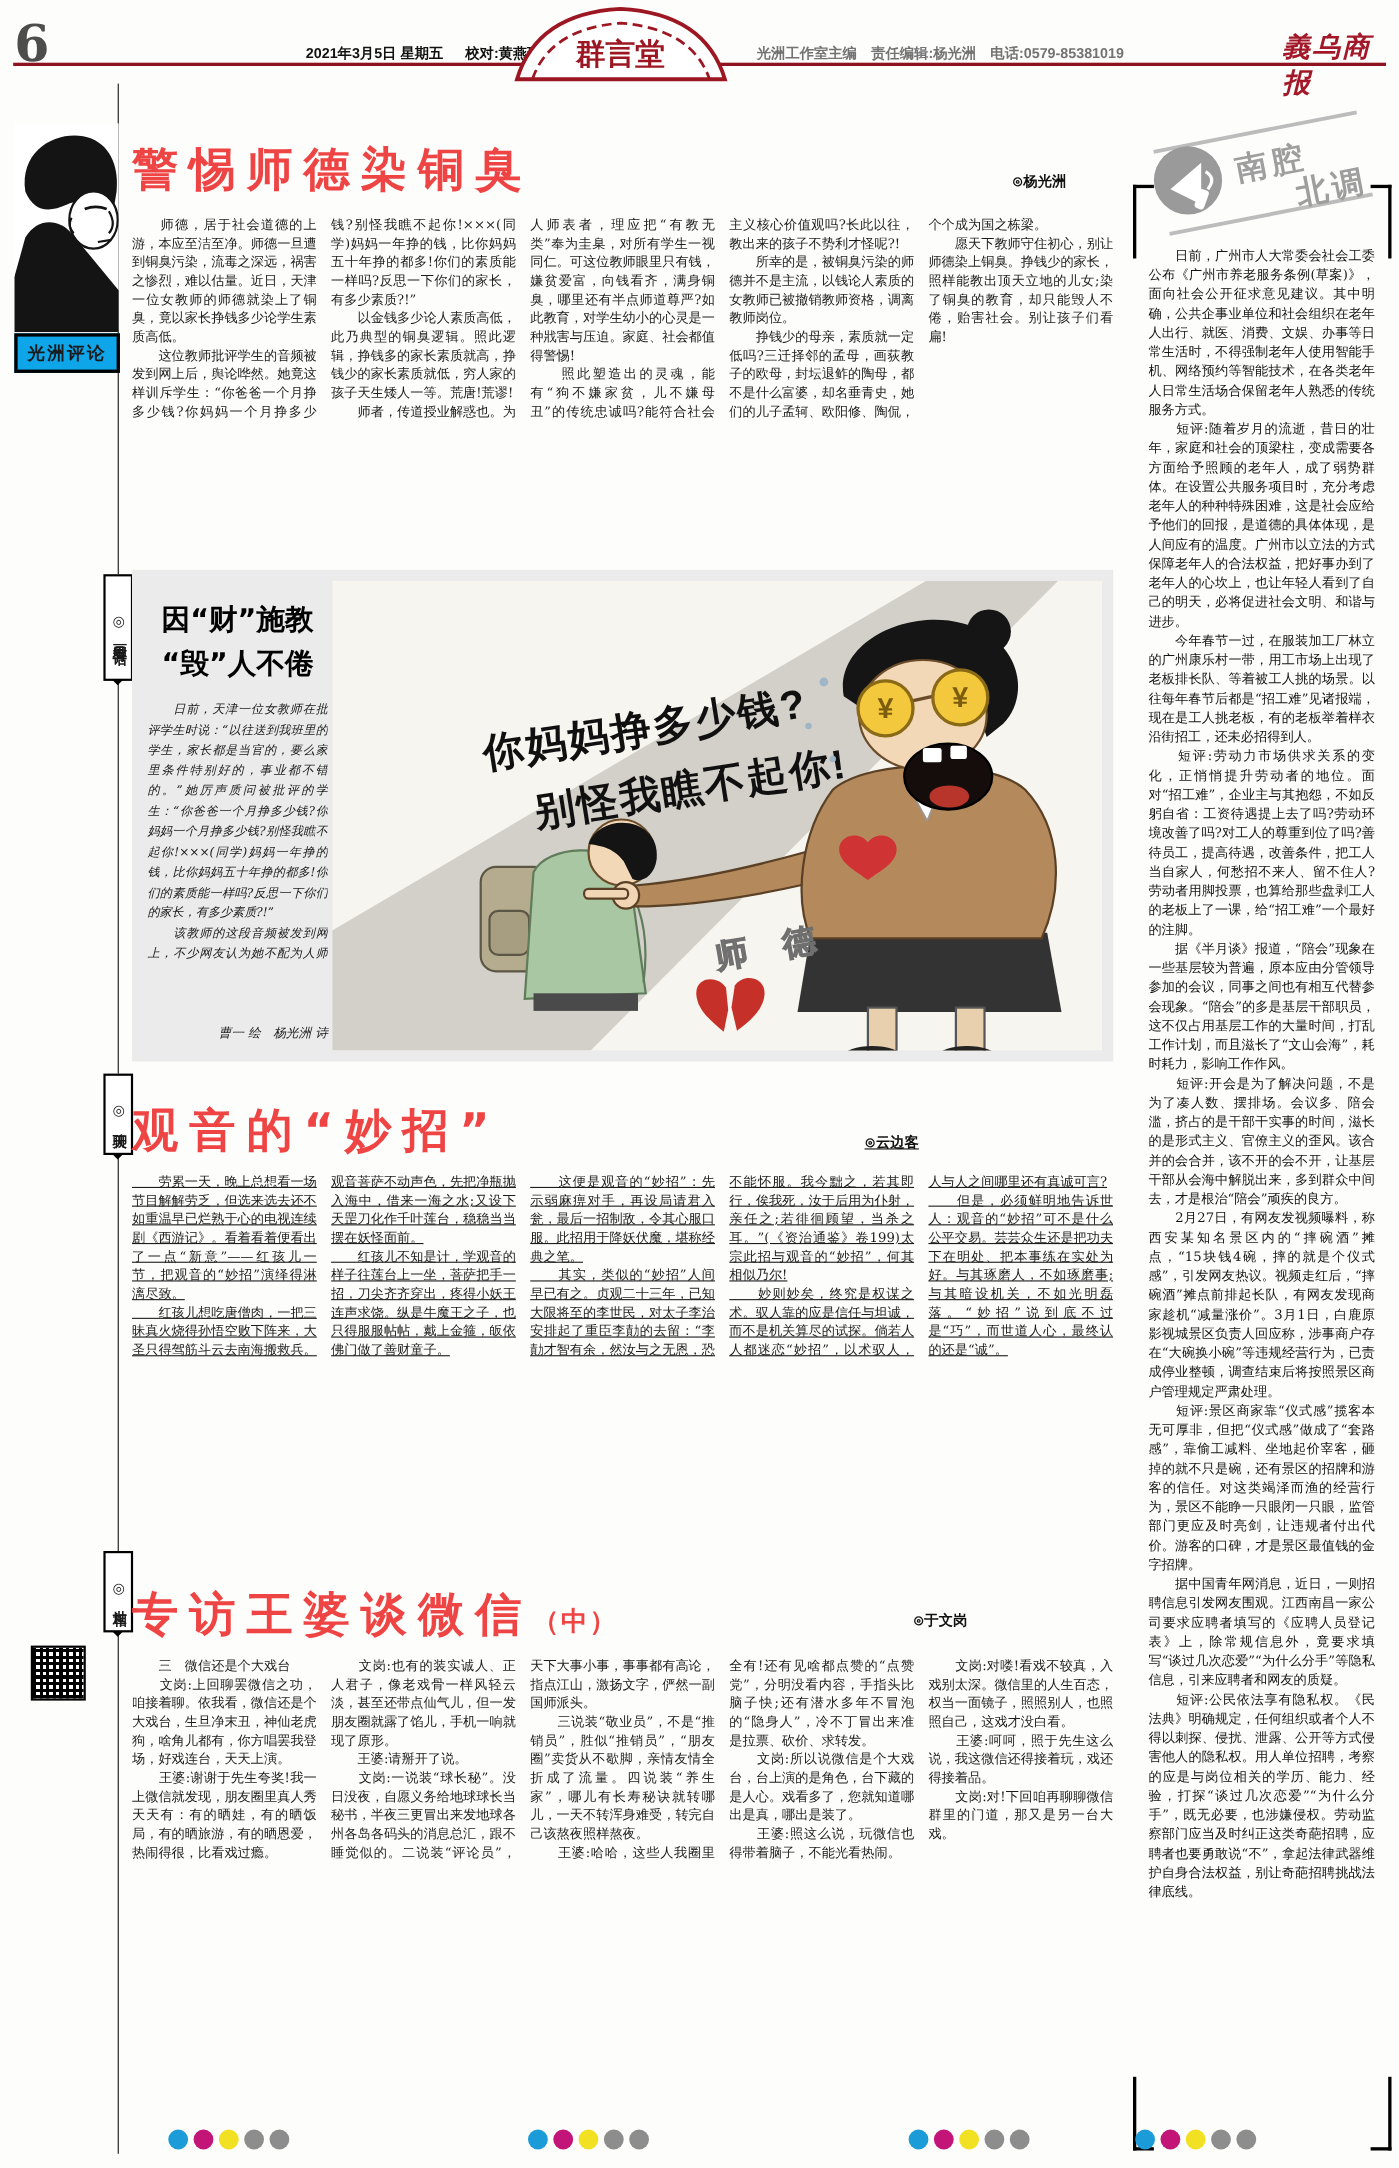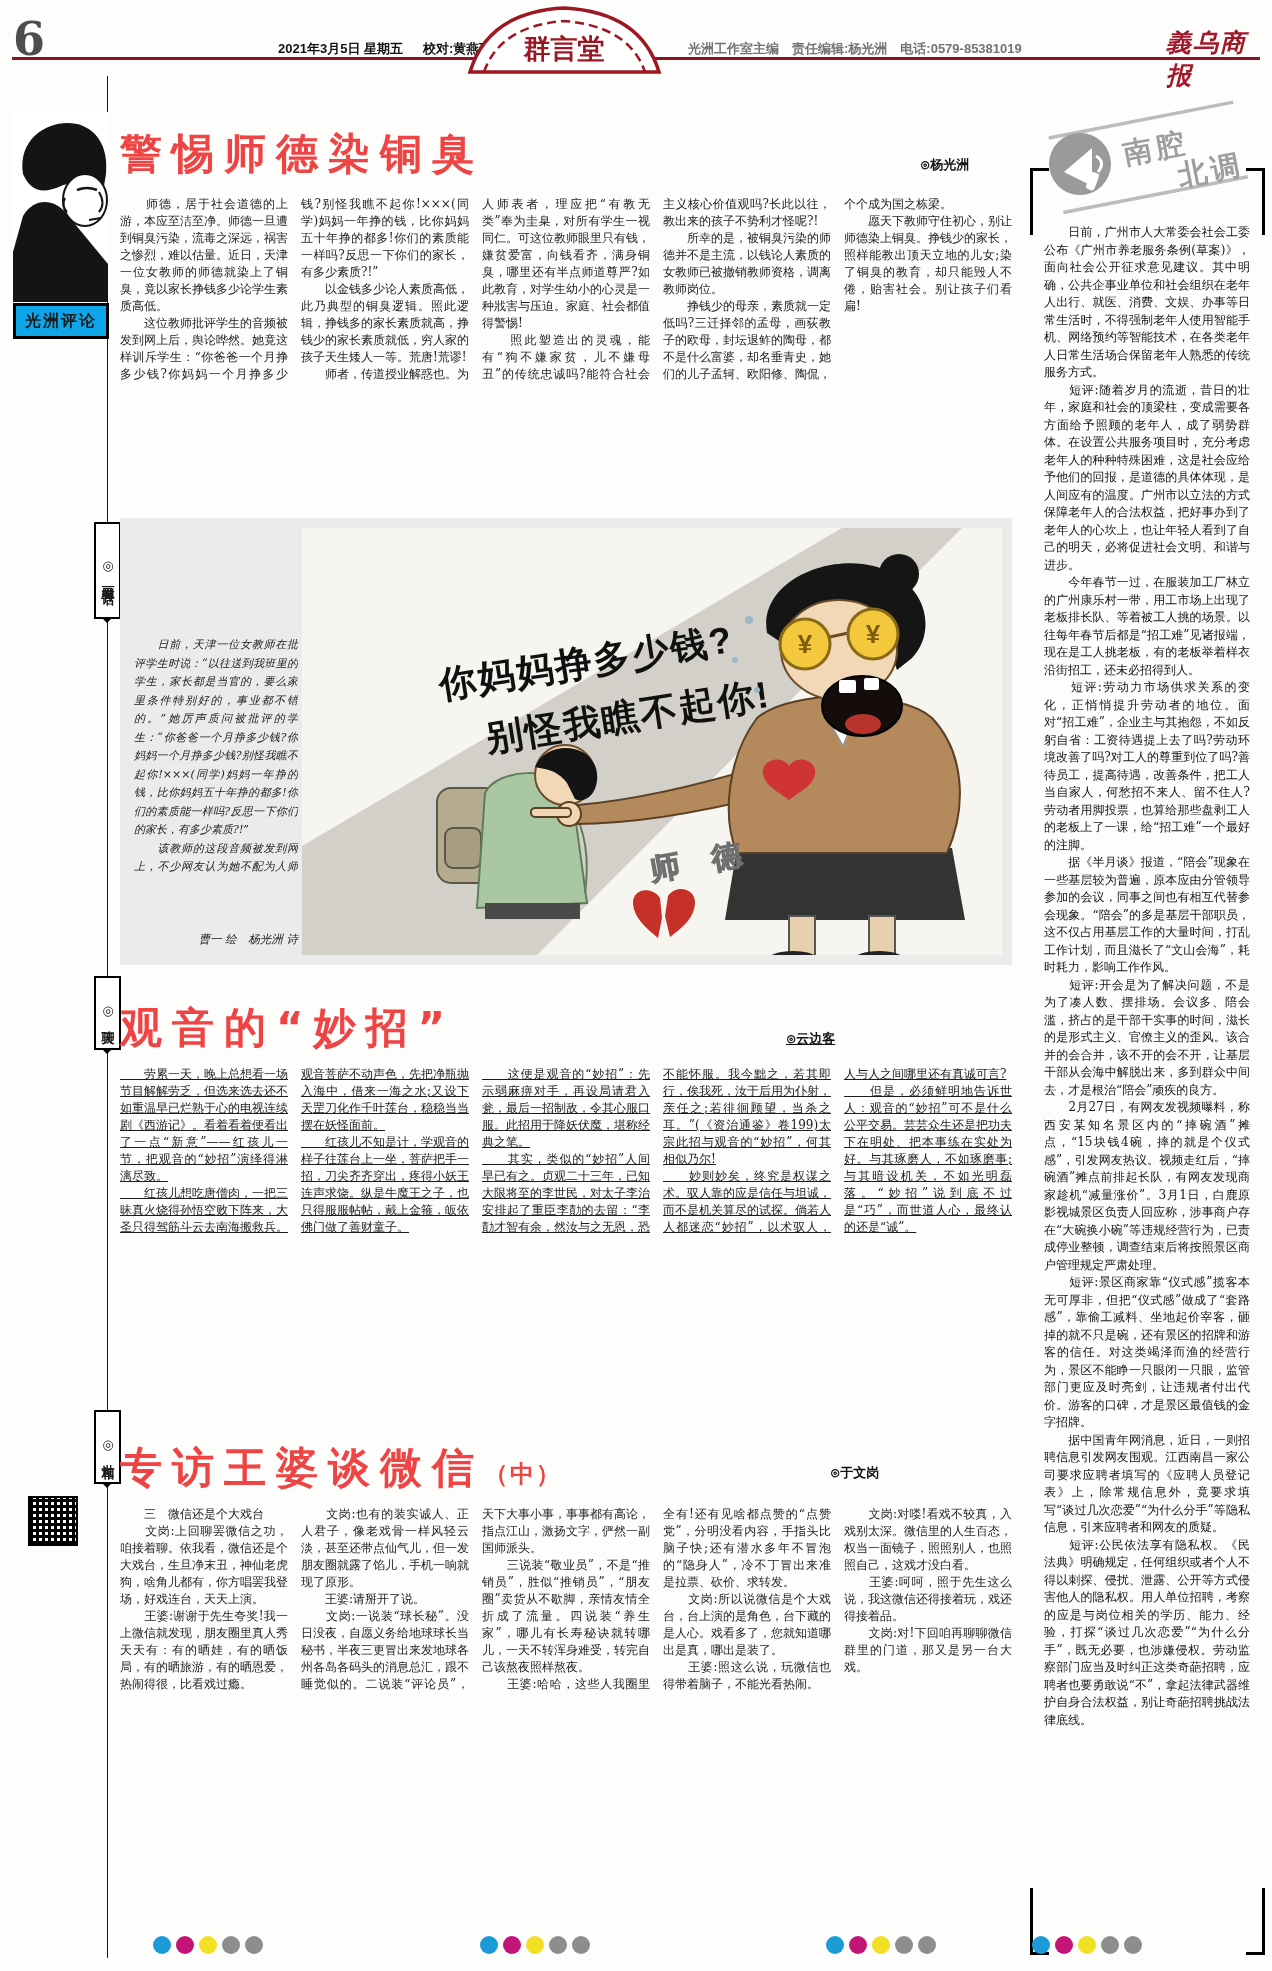--- a/index.html
+++ b/index.html
@@ -116,20 +116,22 @@
 <div class="abs a-body bd1">　　师德，居于社会道德的上游，本应至洁至净。师德一旦遭到铜臭污染，流毒之深远，祸害之惨烈，难以估量。近日，天津一位女教师的师德就染上了铜臭，竟以家长挣钱多少论学生素质高低。
 　　这位教师批评学生的音频被发到网上后，舆论哗然。她竟这样训斥学生：“你爸爸一个月挣多少钱?你妈妈一个月挣多少钱?别怪我瞧不起你!×××(同学)妈妈一年挣的钱，比你妈妈五十年挣的都多!你们的素质能一样吗?反思一下你们的家长，有多少素质?!”
 　　以金钱多少论人素质高低，此乃典型的铜臭逻辑。照此逻辑，挣钱多的家长素质就高，挣钱少的家长素质就低，穷人家的孩子天生矮人一等。荒唐!荒谬!
 　　师者，传道授业解惑也。为人师表者，理应把“有教无类”奉为圭臬，对所有学生一视同仁。可这位教师眼里只有钱，嫌贫爱富，向钱看齐，满身铜臭，哪里还有半点师道尊严?如此教育，对学生幼小的心灵是一种戕害与压迫。家庭、社会都值得警惕!
 　　照此塑造出的灵魂，能有“狗不嫌家贫，儿不嫌母丑”的传统忠诚吗?能符合社会主义核心价值观吗?长此以往，教出来的孩子不势利才怪呢?!
 　　所幸的是，被铜臭污染的师德并不是主流，以钱论人素质的女教师已被撤销教师资格，调离教师岗位。
 　　挣钱少的母亲，素质就一定低吗?三迁择邻的孟母，画荻教子的欧母，封坛退鲊的陶母，都不是什么富婆，却名垂青史，她们的儿子孟轲、欧阳修、陶侃，个个成为国之栋梁。
 　　愿天下教师守住初心，别让师德染上铜臭。挣钱少的家长，照样能教出顶天立地的儿女;染了铜臭的教育，却只能毁人不倦，贻害社会。别让孩子们看扁!</div>
 
 <div class="abs panel">
+  <div class="c-title">因“财”施教
+“毁”人不倦</div>
   <div class="c-intro">　　日前，天津一位女教师在批评学生时说：“以往送到我班里的学生，家长都是当官的，要么家里条件特别好的，事业都不错的。”她厉声质问被批评的学生：“你爸爸一个月挣多少钱?你妈妈一个月挣多少钱?别怪我瞧不起你!×××(同学)妈妈一年挣的钱，比你妈妈五十年挣的都多!你们的素质能一样吗?反思一下你们的家长，有多少素质?!”
 　　该教师的这段音频被发到网上，不少网友认为她不配为人师表。</div>
   <div class="c-credit">曹一  绘　杨光洲  诗</div>
   <svg class="drawing" viewBox="0 0 700 427">
     <rect x="0" y="0" width="700" height="427" fill="#f7f5ef"></rect>
     <polygon points="0,427 0,318 540,0 660,0 235,427" fill="#d2d0c9"></polygon>
     <g transform="rotate(-9 330 160)">
       <text x="140" y="140" font-size="37" font-weight="bold" fill="#101010" letter-spacing="2">你妈妈挣多少钱?</text>
       <text x="178" y="200" font-size="37" font-weight="bold" fill="#101010" letter-spacing="2">别怪我瞧不起你!</text>
     </g>

